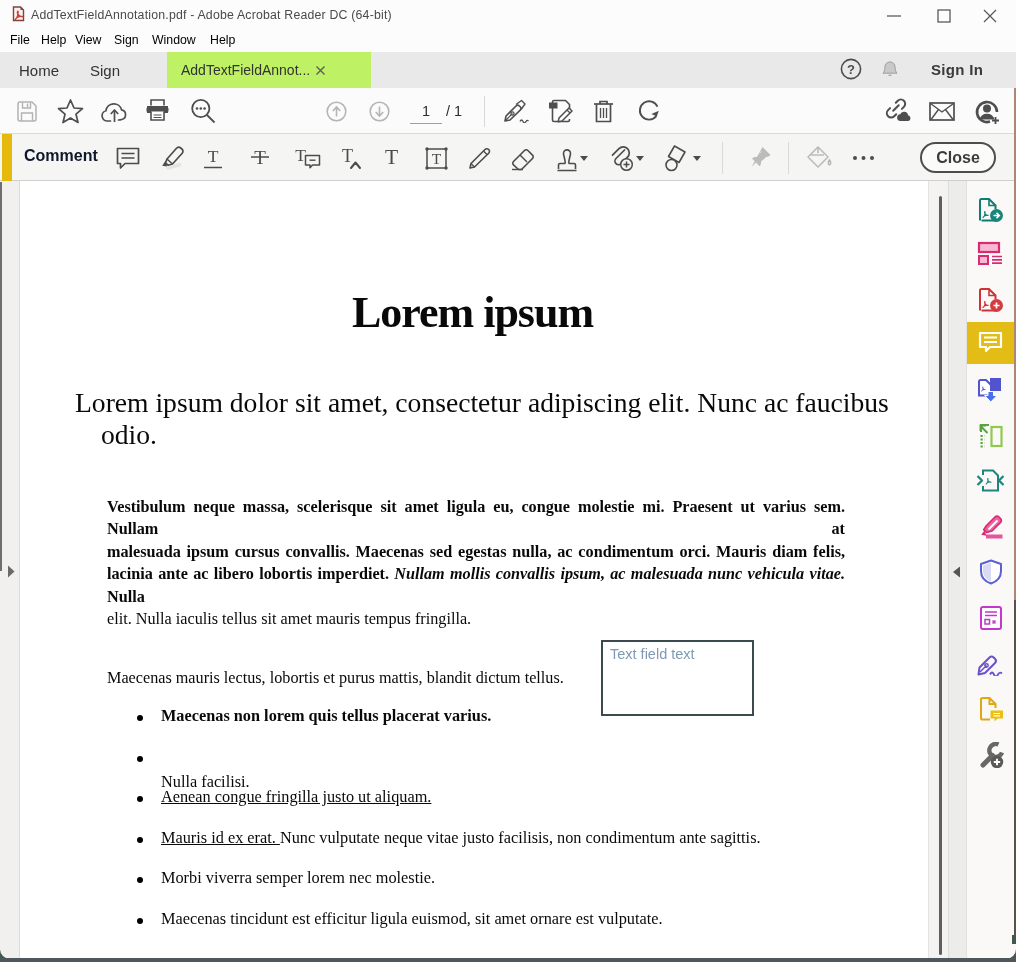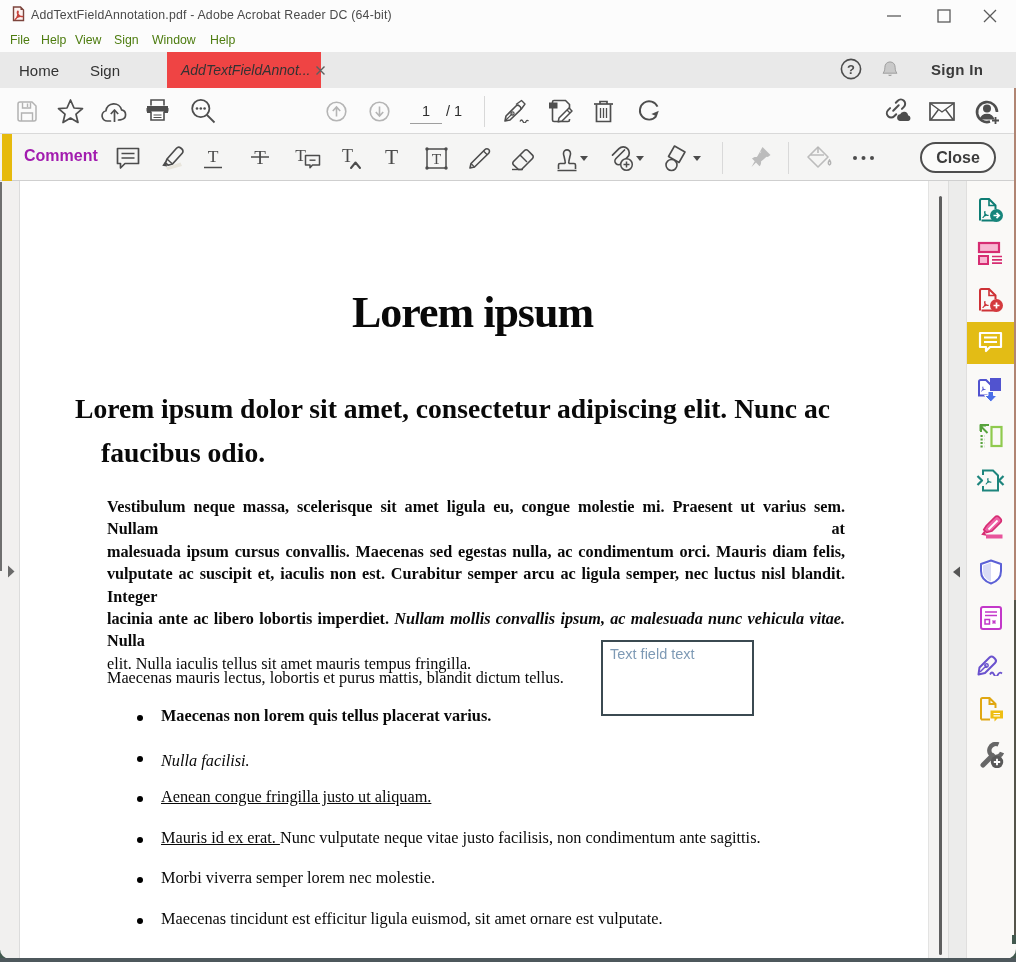--- a/index.html
+++ b/index.html
@@ -7,54 +7,54 @@
   body { font-family:"Liberation Sans", sans-serif; position:relative; background:#fff; }
   .abs { position:absolute; }
   svg { display:block; }
 
   
   #titlebar { left:0; top:0; width:1016px; height:28px; background:#fcfcfc; }
   #title-text { left:31px; top:8px; font-size:12.3px; color:#4a4a4a; letter-spacing:0.2px; }
 
   
   #menubar { left:0; top:28px; width:1016px; height:24px; background:#fcfcfc; }
-  #menubar span { position:absolute; top:5px; font-size:12.3px; color:#4d7c0f; }
+  #menubar span { position:absolute; top:5px; font-size:12.3px; color:#000000; }
 
   
   #tabbar { left:0; top:52px; width:1016px; height:36px; background:#e9e9e9;padding-left:32px; }
-  #tab-active { left:167px; top:52px; width:154px; height:36px; background:#ef4444;font-style:italic; }
+  #tab-active { left:167px; top:52px; width:204px; height:36px; background:#bef264; }
   .tabtxt { position:absolute; top:10px; font-size:14px; color:#333; }
   #signin { left:931px; top:61px; font-size:15px; font-weight:bold; color:#3a3a3a; position:absolute; letter-spacing:0.3px; }
 
   
   #toolbar { left:0; top:88px; width:1016px; height:46px; background:#fbfbfb; border-bottom:1px solid #d9d9d9; }
 
   
   #commentbar { left:0; top:134px; width:1016px; height:47px; background:#f5f5f4; border-bottom:1px solid #cfcfcf; }
   #yellowstrip { left:2px; top:134px; width:10px; height:47px; background:#e6ba0c; }
-  #comment-label { left:24px; top:147px; font-size:16px; font-weight:bold; color:#a21caf; position:absolute; }
+  #comment-label { left:24px; top:147px; font-size:16px; font-weight:bold; color:#0f172a; position:absolute; }
   #closebtn { left:920px; top:142px; width:76px; height:31px; border:2px solid #4e4e4e; border-radius:16px; background:#fbfbfa; text-align:center; font-size:16px; font-weight:bold; color:#3c3c3c; line-height:27px; }
 
   
   #docarea { left:0; top:181px; width:1016px; height:781px; background:#fff; }
   #leftrail { left:0; top:181px; width:20px; height:781px; background:#f1f0ef; border-right:1px solid #dcdcdc; }
   #page { left:21px; top:181px; width:907px; height:767px; background:#ffffff; }
   #gutter { left:928px; top:181px; width:21px; height:781px; background:#f4f3f2; border-left:1px solid #e3e3e2; border-right:1px solid #dddddc; }
   #thumb { left:939px; top:196px; width:2.5px; height:759px; background:#5f5f5f; border-radius:2px; }
   #band { left:949px; top:181px; width:17px; height:781px; background:#ececeb; }
   #rail { left:966px; top:181px; width:50px; height:781px; background:#faf9f7; border-left:1px solid #e0dfde; }
   #railyellow { left:967px; top:322px; width:49px; height:42px; background:#e3bc15; }
   #bottombar { left:0; top:958px; width:1016px; height:4px; background:#4e585c; }
   .tealcorner { top:950px; width:10px; height:12px; background:#42594f; }
   .cornermask { top:944px; width:14px; height:15px; background:#fff; }
 
   
   .serif { font-family:"Liberation Serif", serif; color:#090909; }
   #h1 { left:19px; top:291px; width:907px; text-align:center; font-size:44px; letter-spacing:-1px; font-weight:bold; line-height:44px; }
-  #h2 { left:101px; top:387px; width:790px; text-indent:-26px; font-size:27.6px; font-weight:bold; line-height:44px; }
+  #h2 { left:101px; top:387px; width:790px; text-indent:-26px; font-size:27.6px; font-weight:normal; line-height:32px; }
   #para { left:107px; top:496px; width:738px; font-size:16.2px; line-height:22.4px; }
   #para .jl { text-align:justify; text-align-last:justify;font-weight:bold; }
   #mline { left:107px; top:668px; width:739px; font-size:16.2px; line-height:20px; }
   .bullet-dot { position:absolute; width:6px; height:6px; border-radius:50%; background:#000; left:137px; }
   .bullet-text { position:absolute; left:161px; font-size:16.3px; width:710px; line-height:20px; }
   #textfield { left:601px; top:640px; width:153px; height:76px; border:2px solid #3b4a51; background:#fff; }
   #textfield span { position:absolute; left:7px; top:4px; font-size:14.5px; color:#7e9ab5; font-family:"Liberation Sans",sans-serif; }
 </style>
 </head>
 <body>
@@ -303,30 +303,29 @@
 <div class="abs" id="thumb"></div>
 <div class="abs" id="band"></div>
 <div class="abs" id="rail"></div>
 <div class="abs" id="railyellow"></div>
 
 <div class="abs serif" id="h1">Lorem ipsum</div>
 <div class="abs serif" id="h2">Lorem ipsum dolor sit amet, consectetur adipiscing elit. Nunc ac faucibus odio.</div>
 <div class="abs serif" id="para">
 <div class="jl">Vestibulum neque massa, scelerisque sit amet ligula eu, congue molestie mi. Praesent ut varius sem. Nullam at</div>
 <div class="jl"><b>malesuada ipsum cursus convallis. Maecenas sed egestas nulla, ac condimentum orci.</b> Mauris diam felis,</div>
-<div class="jl">vulputate ac suscipit et, iaculis non est. Curabitur semper arcu ac ligula semper, nec luctus nisl blandit. Integer</div>
 <div class="jl">lacinia ante ac libero lobortis imperdiet. <i>Nullam mollis convallis ipsum, ac malesuada nunc vehicula vitae.</i> Nulla</div>
 <div>elit. Nulla iaculis tellus sit amet mauris tempus fringilla.</div>
 </div>
 <div class="abs serif" id="mline">Maecenas mauris lectus, lobortis et purus mattis, blandit dictum tellus.</div>
 
 <div class="abs serif bullet-dot" style="top:715px"></div>
 <div class="abs serif bullet-text" style="top:706px; font-weight:bold;">Maecenas non lorem quis tellus placerat varius.</div>
 <div class="abs serif bullet-dot" style="top:755.5px"></div>
-<div class="abs serif bullet-text" style="top:751px; font-style:italic;">Nulla facilisi.</div>
+<div class="abs serif bullet-text" style="top:772px; ">Nulla facilisi.</div>
 <div class="abs serif bullet-dot" style="top:796px"></div>
 <div class="abs serif bullet-text" style="top:787px; text-decoration:underline;">Aenean congue fringilla justo ut aliquam.</div>
 <div class="abs serif bullet-dot" style="top:836.5px"></div>
 <div class="abs serif bullet-text" style="top:827.5px;"><u>Mauris id ex erat. </u>Nunc vulputate neque vitae justo facilisis, non condimentum ante sagittis.</div>
 <div class="abs serif bullet-dot" style="top:877px"></div>
 <div class="abs serif bullet-text" style="top:868px;">Morbi viverra semper lorem nec molestie.</div>
 <div class="abs serif bullet-dot" style="top:917.5px"></div>
 <div class="abs serif bullet-text" style="top:908.5px;">Maecenas tincidunt est efficitur ligula euismod, sit amet ornare est vulputate.</div>
 
 <div class="abs" id="textfield">

